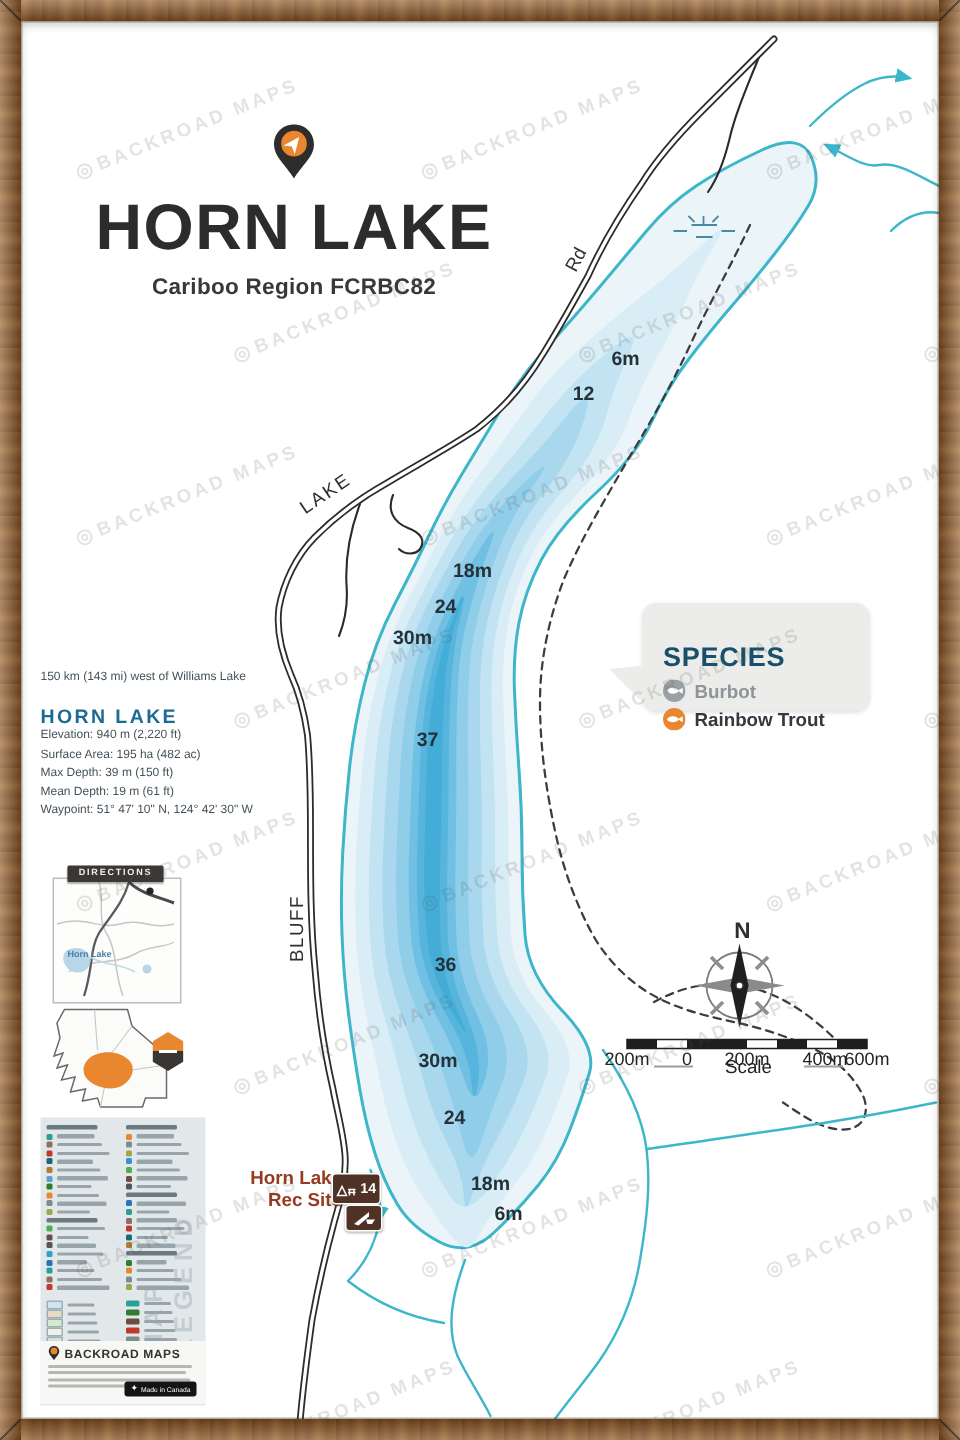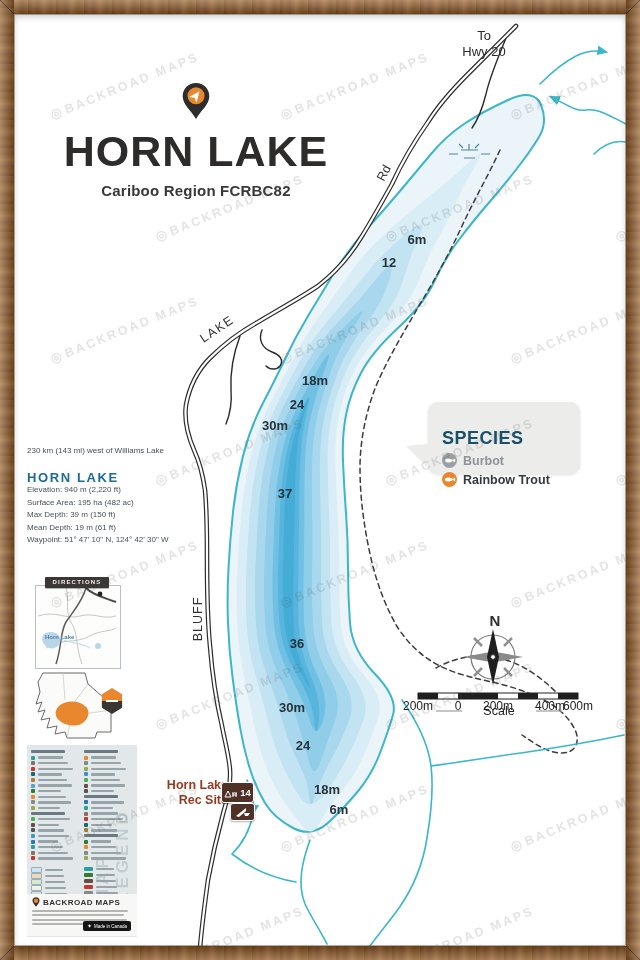--- a/index.html
+++ b/index.html
@@ -185,31 +185,27 @@
       <path d="M15,1 C23,1 29,7 29,15 C29,24 20,30 15,39 C10,30 1,24 1,15 C1,7 7,1 15,1 Z" fill="#2f2d2b"></path>
       <circle cx="15" cy="14.5" r="9" fill="#e8872e"></circle>
       <g transform="rotate(38 15 14.5)">
           <path d="M15,8.5 L20,20 L15,17 L10,20 Z" fill="#ffffff"></path>
         </g>
     </svg>
     <div class="map-title">HORN LAKE</div>
     <div class="map-subtitle">Cariboo Region FCRBC82</div>
   </div>
 
-  <div class="ov to-hwy">
-    <div>To</div>
-    <div>Hwy 20</div>
-  </div>
 
   <div class="ov road-label" style="left:376px;top:166px;transform:rotate(-62deg);">Rd</div>
   <div class="ov road-label" style="left:198px;top:322px;transform:rotate(-34deg);letter-spacing:1.5px;">LAKE</div>
   <div class="ov road-label" style="left:176px;top:612px;transform:rotate(-90deg);letter-spacing:1px;">BLUFF</div>
 
   <div class="ov info-block">
-    <div class="info-line">230 km (143 mi) west of Williams Lake</div>
+    <div class="info-line">150 km (143 mi) west of Williams Lake</div>
     <div class="info-h2">HORN LAKE</div>
     <div class="stats">
       <p>Elevation: 940 m (2,220 ft)</p>
       <p>Surface Area: 195 ha (482 ac)</p>
       <p>Max Depth: 39 m (150 ft)</p>
       <p>Mean Depth: 19 m (61 ft)</p>
       <p>Waypoint: 51° 47' 10" N, 124° 42' 30" W</p>
     </div>
   </div>
 

